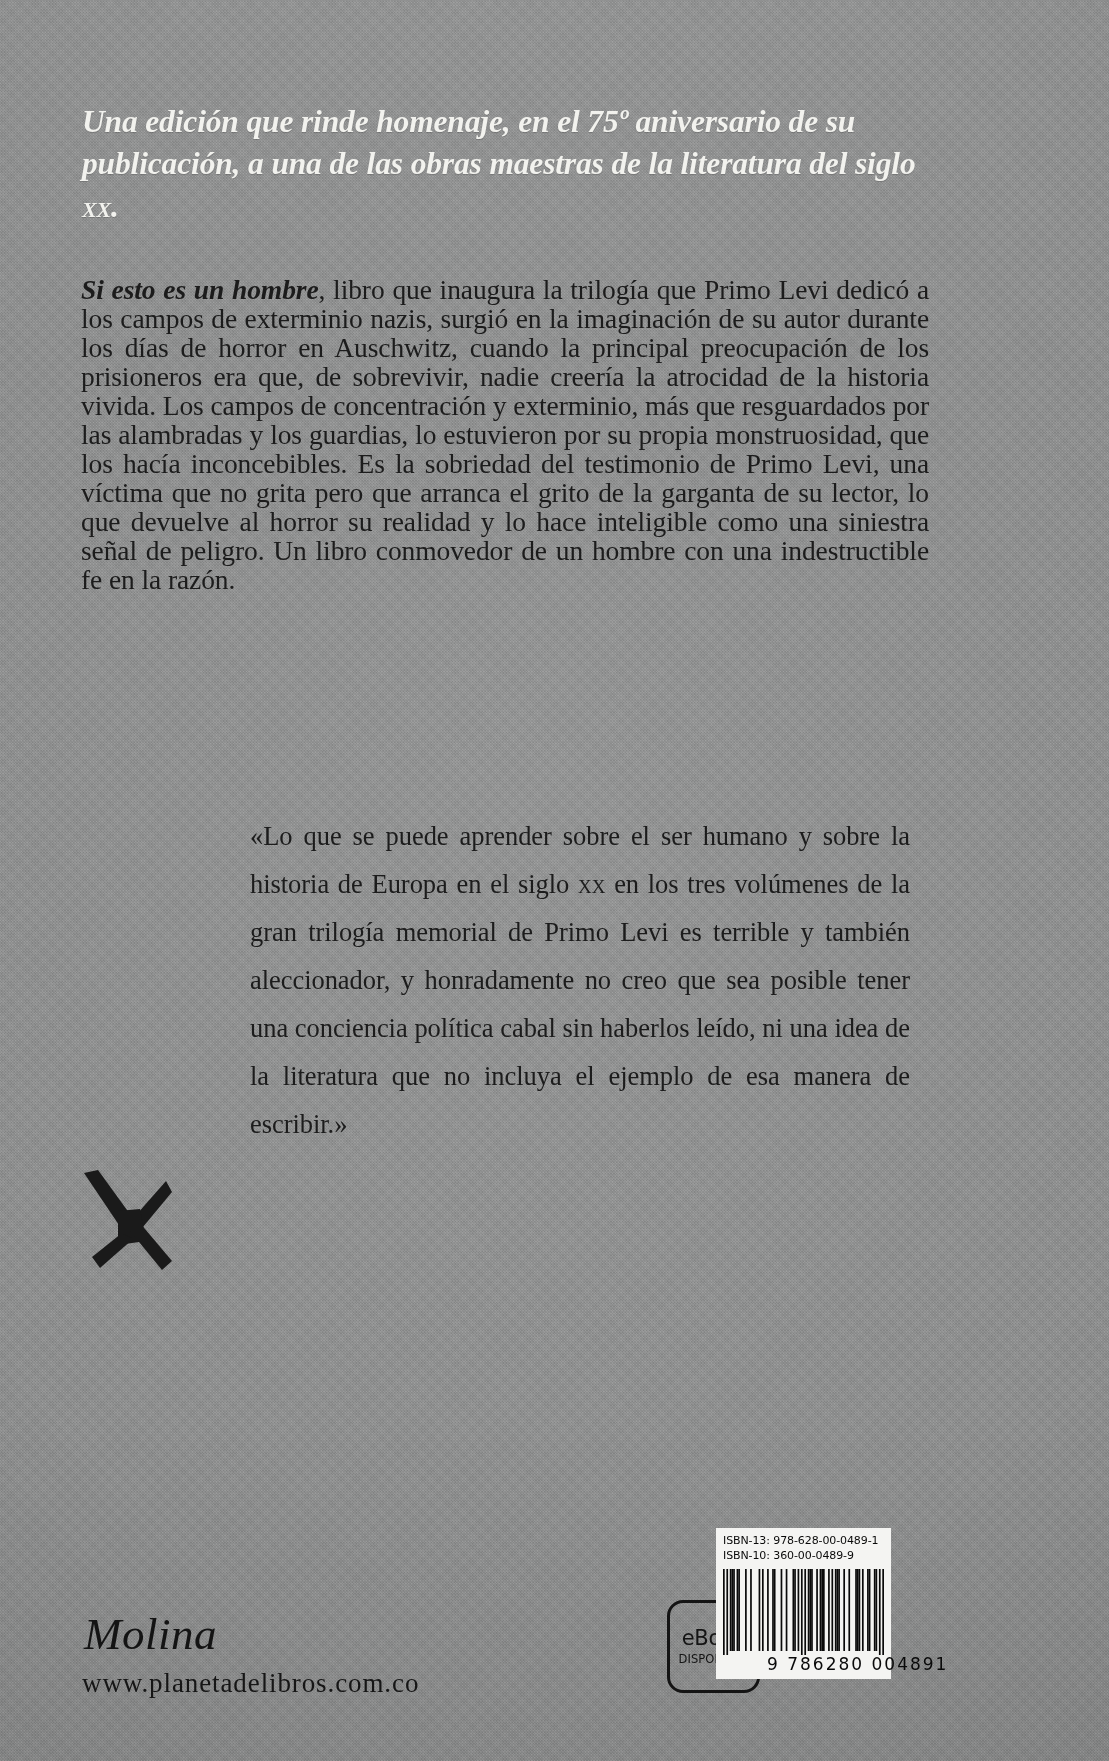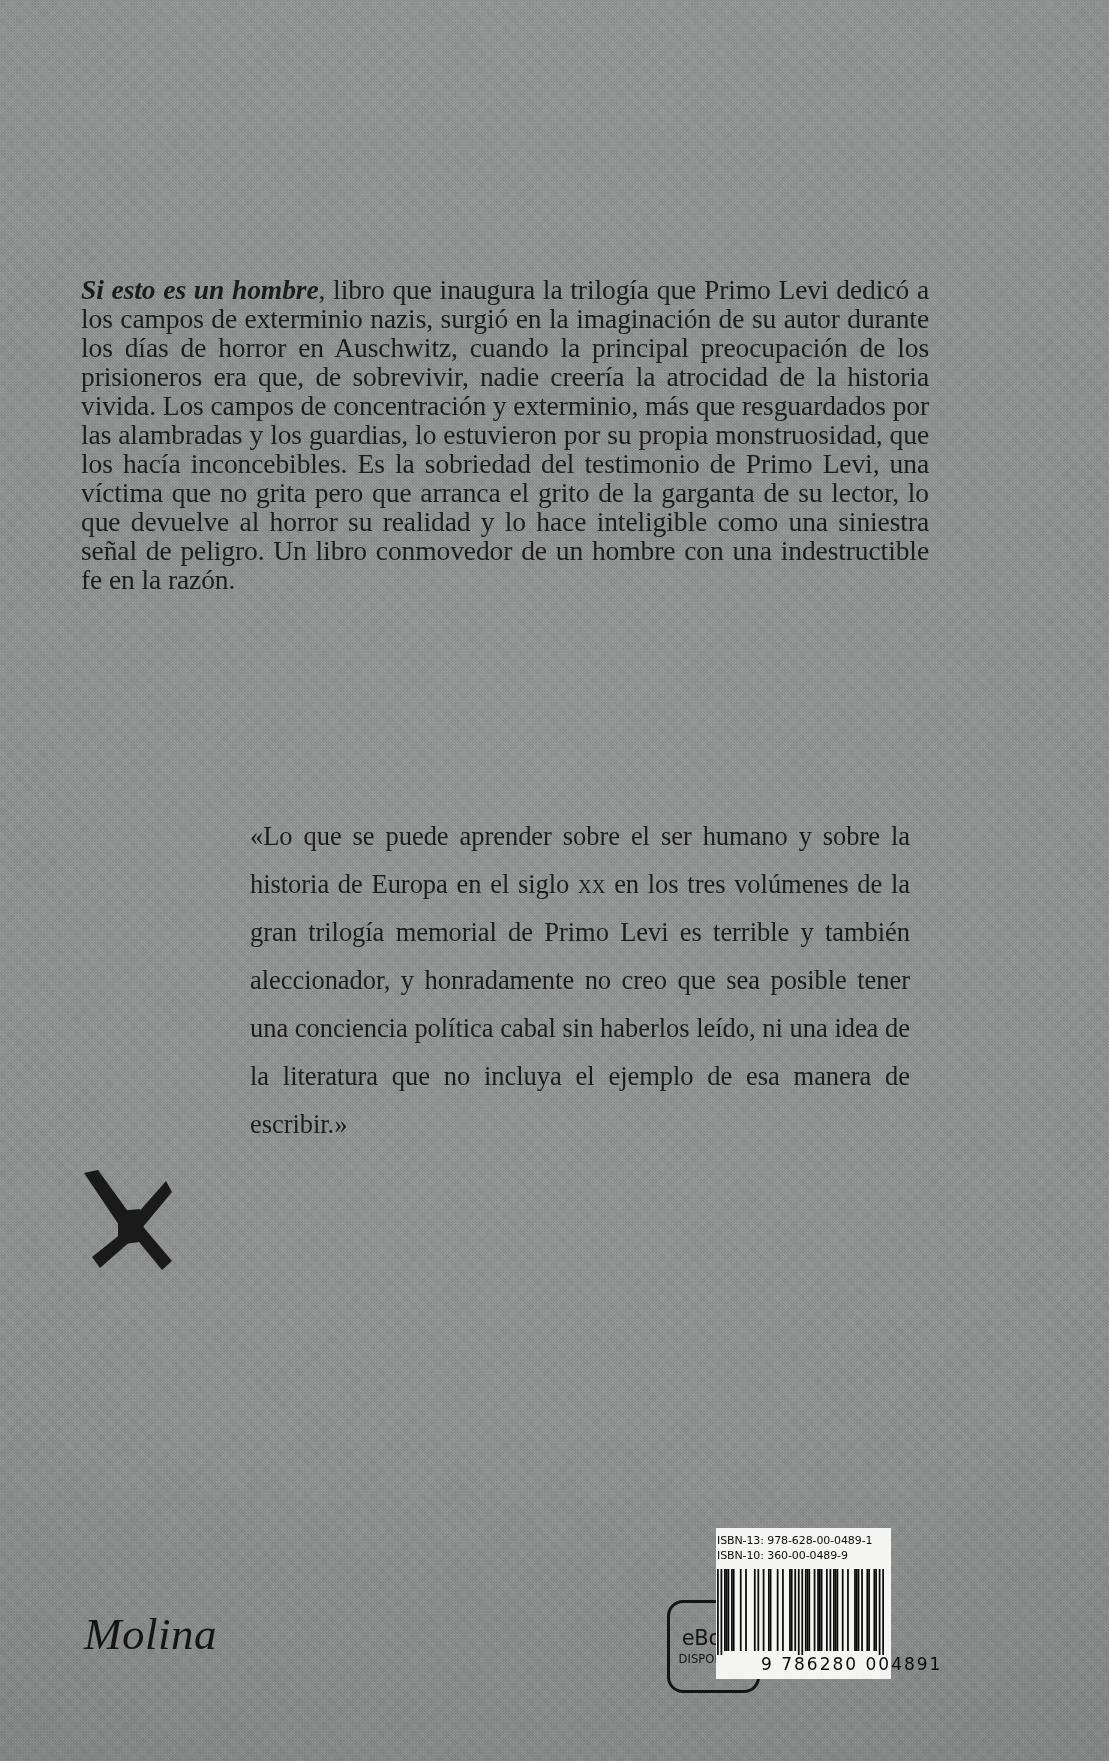--- a/index.html
+++ b/index.html
@@ -183,21 +183,21 @@
     margin-top: 2px;
   }
 
   
   .isbn-label {
     position: absolute;
     left: 716px;
     top: 1528px;
     width: 175px;
     background: #f4f4f2;
-    padding: 6px 7px 5px 1px;
+    padding: 6px 7px 5px 7px;
     box-sizing: border-box;
     font-family: "DejaVu Sans", sans-serif;
     color: #0a0a0a;
   }
   .isbn-line {
     font-size: 11px;
     line-height: 14.5px;
     letter-spacing: -0.1px;
     white-space: nowrap;
   }
@@ -221,20 +221,23 @@
 </head>
 <body>
 
 <div id="cover">
 
   <div id="texture"></div>
   <div id="vignette"></div>
 
   <div class="content">
 
+    <div class="headline">
+      <span>Una edición que rinde homenaje, en el 75º aniversario de su publicación, a una de las obras maestras de la literatura del siglo </span><span class="sc">XX</span><span>.</span>
+    </div>
 
     <div class="body-copy">
       <span class="worktitle">Si esto es un hombre</span><span>, libro que inaugura la trilogía que Primo Levi dedicó a los campos de exterminio nazis, surgió en la imaginación de su autor durante los días de horror en Auschwitz, cuando la principal preocupación de los prisioneros era que, de sobrevivir, nadie creería la atrocidad de la historia vivida. Los campos de concentración y exterminio, más que resguardados por las alambradas y los guardias, lo estuvieron por su propia monstruosidad, que los hacía inconcebibles. Es la sobriedad del testimonio de Primo Levi, una víctima que no grita pero que arranca el grito de la garganta de su lector, lo que devuelve al horror su realidad y lo hace inteligible como una siniestra señal de peligro. Un libro conmovedor de un hombre con una indestructible fe en la razón.</span>
     </div>
 
     <div class="quote-block">
       <span>«Lo que se puede aprender sobre el ser humano y sobre la historia de Europa en el siglo </span><span class="sc">XX</span><span> en los tres volúmenes de la gran trilogía memorial de Primo Levi es terrible y también aleccionador, y honradamente no creo que sea posible tener una conciencia política cabal sin haberlos leído, ni una idea de la literatura que no incluya el ejemplo de esa manera de escribir.»</span>
     </div>
 
     <div class="logo-mark">
@@ -248,20 +251,21 @@
           <path d="M40 46 L62 44 L68 76 L40 80 Z"></path>
 
           <path d="M44 68 L55 74 L22 103 L14 92 Z"></path>
 
           <path d="M52 66 L62 58 L94 96 L84 105 Z"></path>
         </g>
       </svg>
     </div>
 
     <div class="imprint-name">Molina</div>
+    <div class="imprint-url">www.planetadelibros.com.co</div>
 
     <div class="ebook-badge">
       <div class="eb-main">eBook</div>
       <div class="eb-sub">DISPONIBLE</div>
     </div>
 
     <div class="isbn-label">
       <div class="isbn-line">ISBN-13: 978-628-00-0489-1</div>
       <div class="isbn-line">ISBN-10: 360-00-0489-9</div>
       <svg class="barcode" viewBox="0 0 161 86" preserveAspectRatio="none" aria-hidden="true">

